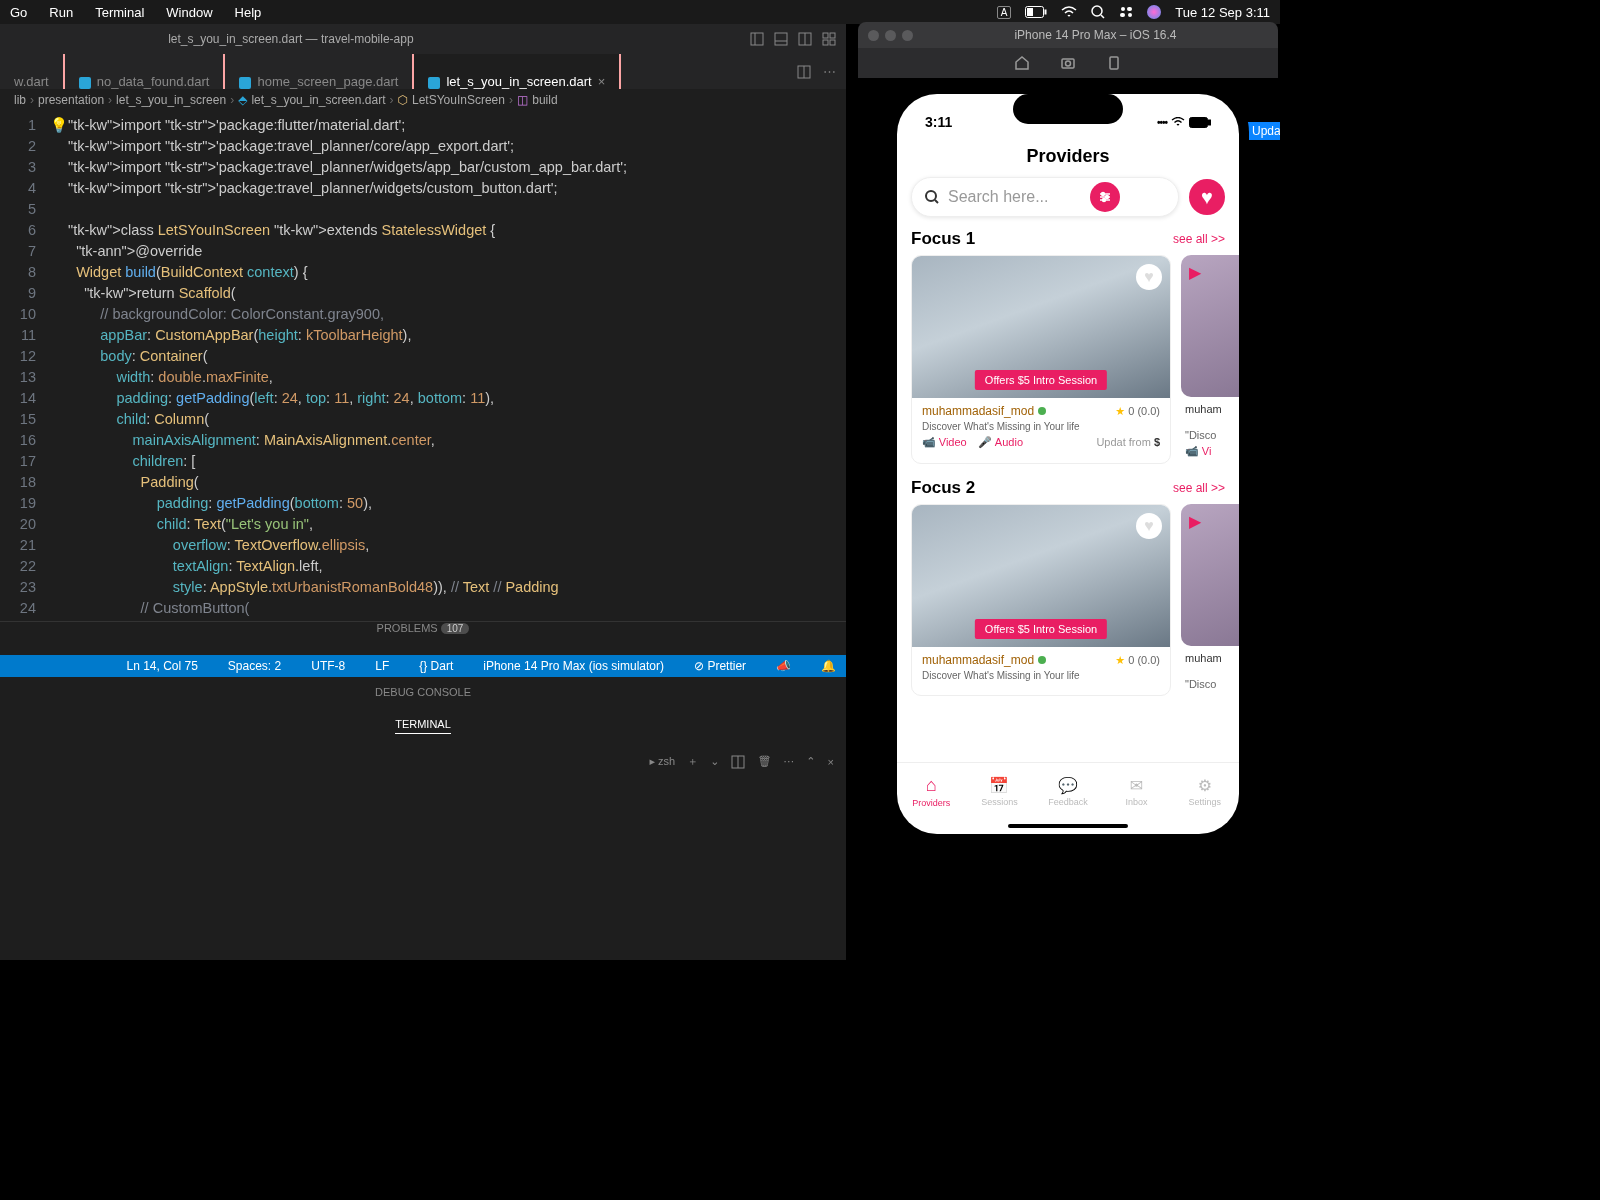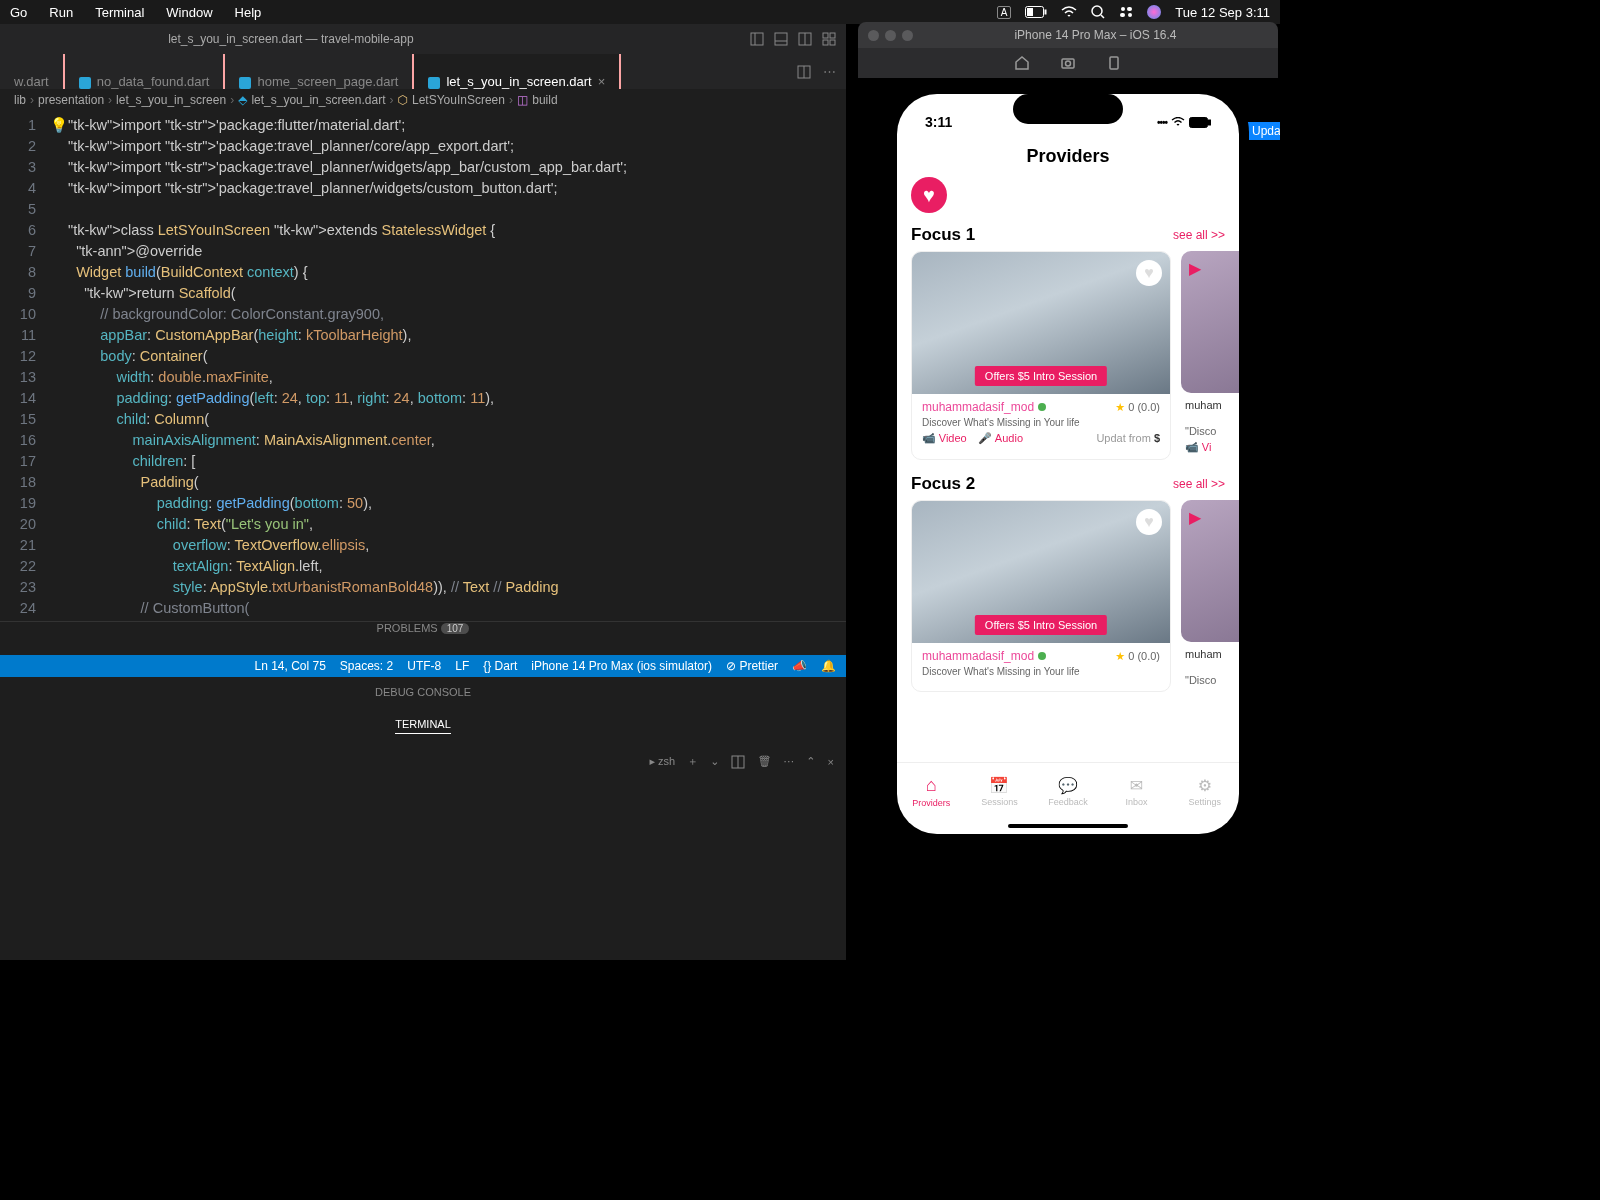--- a/index.html
+++ b/index.html
@@ -28,21 +28,21 @@
 .breadcrumb .sep { color: #666; }
 .editor { flex: 0 0 auto; display: flex; font-family: "SF Mono", Menlo, monospace; font-size: 14.5px; line-height: 21px; background: #1e1e1e; padding-top: 4px; height: 510px; overflow: hidden; position: relative; }
 .gutter { width: 50px; text-align: right; color: #6e7681; padding-right: 14px; user-select: none; }
 .code { white-space: pre; } .tk-str { color: #98c379; } .tk-cls { color: #e5c07b; } .tk-fn { color: #61afef; } .tk-par { color: #56b6c2; } .tk-com { color: #7f848e; } .tk-prop { color: #d19a66; }
 .panel-tabs { height: 34px; background: #1e1e1e; border-top: 1px solid #333; display: flex; align-items: center; gap: 20px; padding: 0 12px; font-size: 11px; color: #888; flex-direction: column; }
 .panel-tabs .ptab.active { color: #fff; border-bottom: 1px solid #fff; padding-bottom: 3px; }
 .panel-tabs .badge { background: #4d4d4d; border-radius: 8px; padding: 0 6px; font-size: 10px; color: #ccc; }
 .panel-tabs .right { margin-left: auto; display: flex; gap: 12px; align-items: center; }
 .terminal-body { flex: 1; background: #1e1e1e; padding: 10px; font-family: "SF Mono", Menlo, monospace; font-size: 13px; color: #ccc; }
 .statusbar { height: 22px; background: #007acc; color: #fff; display: flex; align-items: center; font-size: 12px; padding: 0 10px; gap: 14px; }
-.statusbar .main { margin-left: auto; display: flex; gap: 14px; align-items: center; }
+.statusbar .main { margin-left: auto; display: flex; gap: 30px; align-items: center; }
 
 
 .sim-window { position: absolute; top: 22px; left: 858px; width: 420px; height: 920px; }
 .sim-title { height: 26px; background: #38383a; border-radius: 8px 8px 0 0; display: flex; align-items: center; color: #bbb; font-size: 12px; }
 .sim-title .dots { display: flex; gap: 6px; padding-left: 10px; }
 .sim-title .dots span { width: 11px; height: 11px; border-radius: 50%; background: #5a5a5c; }
 .sim-title .t { margin: 0 auto; }
 .sim-toolbar { height: 30px; background: #2c2c2e; display: flex; align-items: center; justify-content: center; gap: 30px; color: #999; }
 .sim-toolbar svg { width: 16px; height: 16px; stroke: #999; }
 .phone-shell { margin: 6px auto 0; width: 362px; height: 760px; background: #000; border-radius: 48px; padding: 10px; position: relative; }
@@ -59,21 +59,21 @@
 .focus-head .title { font-size: 17px; font-weight: 600; }
 .focus-head .see { color: #e91e63; font-size: 12px; }
 .cards { display: flex; gap: 10px; padding: 0 14px 12px; overflow: hidden; }
 .card { width: 260px; flex-shrink: 0; border: 1px solid #eee; border-radius: 10px; overflow: hidden; }
 .card .img { height: 142px; background: linear-gradient(160deg, #a8b5c0 0%, #c5d0d8 40%, #6a7885 100%); position: relative; }
 .card .img .fav { position: absolute; top: 8px; right: 8px; width: 26px; height: 26px; border-radius: 50%; background: #fff; display: flex; align-items: center; justify-content: center; color: #ddd; }
 .card .offer { position: absolute; bottom: 8px; left: 50%; transform: translateX(-50%); background: #e91e63; color: #fff; font-size: 11px; padding: 4px 10px; border-radius: 2px; white-space: nowrap; }
 .card .offer::before, .card .offer::after { content: ''; position: absolute; width: 0; height: 0; border-top: 10px solid transparent; border-bottom: 10px solid transparent; top: 1px; }
 .card .info { padding: 6px 10px 8px; font-size: 12px; }
 .card .row1 { display: flex; align-items: center; gap: 4px; }
-.card .name { font-weight: 500; color: #ec4899; }
+.card .name { font-weight: 500; color: #a16207; }
 .card .dot { width: 8px; height: 8px; background: #4caf50; border-radius: 50%; }
 .card .rating { margin-left: auto; color: #666; font-size: 11px; }
 .card .desc { color: #666; font-size: 10px; margin-top: 3px; }
 .card .row3 { display: flex; gap: 12px; margin-top: 4px; color: #e91e63; font-size: 11px; }
 .card .row3 .price { margin-left: auto; color: #999; }
 .card2 { width: 60px; flex-shrink: 0; }
 .card2 .img { height: 142px; background: linear-gradient(160deg, #b8a5c0, #8a7895); border-radius: 10px 0 0 10px; position: relative; }
 .card2 .play { position: absolute; top: 8px; left: 8px; color: #e91e63; font-size: 16px; }
 .card2 .info { padding: 6px 4px; font-size: 11px; color: #333; }
 .bottomnav { margin-top: auto; height: 58px; border-top: 1px solid #eee; display: flex; }
@@ -279,20 +279,37 @@
               <path d="M1 3 Q7 -2 13 3 M3.5 5.5 Q7 2 10.5 5.5 M6 8 Q7 7 8 8"></path>
             </svg>
           <svg width="22" height="11" viewBox="0 0 22 11">
               <rect x="0.5" y="0.5" width="18" height="10" rx="2" stroke="#000" fill="#000"></rect>
               <rect x="19.5" y="3" width="2" height="5" fill="#000"></rect>
             </svg>
         </span>
       </div>
       <div class="app-title">Providers</div>
       <div class="search-row">
+        <div class="search-box" style="position:relative">
+          <svg width="16" height="16" viewBox="0 0 16 16">
+              <circle cx="7" cy="7" r="5" stroke="#333" fill="none" stroke-width="2"></circle>
+              <line x1="11" y1="11" x2="14" y2="14" stroke="#333" stroke-width="2"></line>
+            </svg>
+          <span>Search here...</span>
+          <div class="filter-btn">
+              <svg width="14" height="14" viewBox="0 0 14 14" stroke="#fff" stroke-width="1.5" fill="none">
+                <line x1="2" y1="4" x2="12" y2="4"></line>
+                <line x1="2" y1="7" x2="12" y2="7"></line>
+                <line x1="2" y1="10" x2="12" y2="10"></line>
+                <circle cx="5" cy="4" r="1.5" fill="#fff"></circle>
+                <circle cx="9" cy="7" r="1.5" fill="#fff"></circle>
+                <circle cx="6" cy="10" r="1.5" fill="#fff"></circle>
+              </svg>
+            </div>
+        </div>
         <div class="heart-btn">♥</div>
       </div>
 
       <div class="focus-head">
           <span class="title">Focus 1</span>
           <span class="see">see all &gt;&gt;</span>
         </div>
       <div class="cards">
         <div class="card">
           <div class="img">

